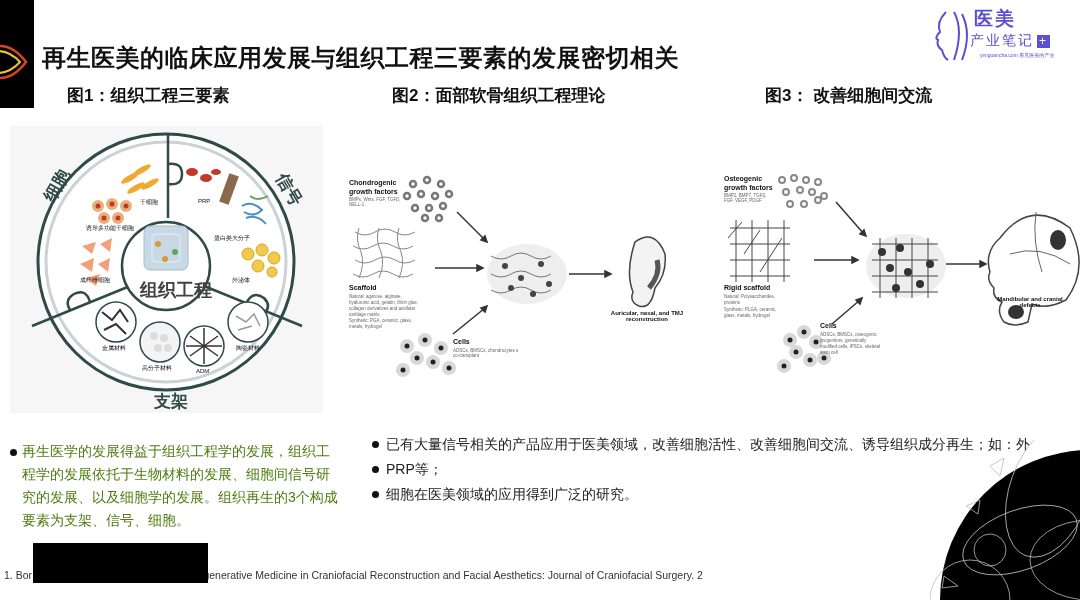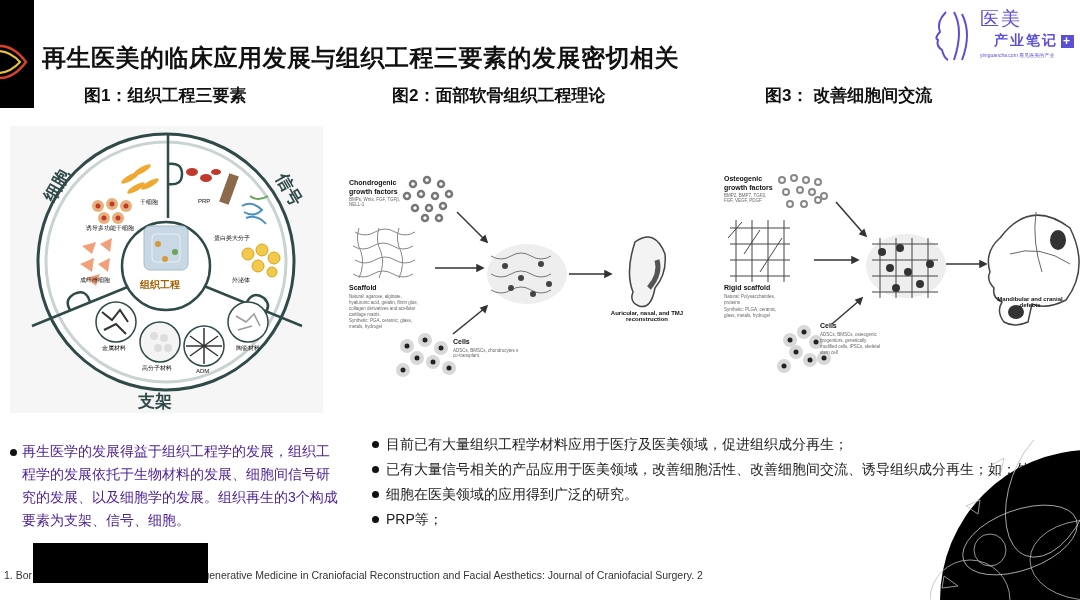--- a/index.html
+++ b/index.html
@@ -1,28 +1,28 @@
 <!DOCTYPE html>
 <html><head>
 <meta charset="utf-8">
 <style>
 *{box-sizing:border-box;margin:0;padding:0}
 body{width:1080px;height:600px;background:#fff;position:relative;overflow:hidden;font-family:"Liberation Sans","DejaVu Sans",sans-serif;color:#111}
 .corner-tl{position:absolute;left:0;top:0;width:34px;height:108px;background:#000;overflow:hidden}
 .title{position:absolute;left:42px;top:42px;font-size:24px;font-weight:bold;color:#111;letter-spacing:0.5px}
 .logo{position:absolute;left:930px;top:4px;width:150px;height:60px}
 .logo .face{position:absolute;left:0;top:6px}
-.logo .l1{position:absolute;left:50px;top:2px;font-size:19px;font-weight:normal;color:#5b4fd6;letter-spacing:2px}
-.logo .l2{position:absolute;left:64px;top:28px;font-size:14px;color:#5b4fd6;letter-spacing:2px;font-weight:bold}
+.logo .l1{position:absolute;left:44px;top:2px;font-size:19px;font-weight:bold;color:#5b4fd6;letter-spacing:2px}
+.logo .l2{position:absolute;left:40px;top:28px;font-size:14px;color:#5b4fd6;letter-spacing:2px;font-weight:normal}
 .logo .plus{display:inline-block;width:13px;height:13px;background:#5b4fd6;color:#fff;font-size:12px;line-height:13px;text-align:center;margin-left:3px;vertical-align:middle}
 .logo .l3{position:absolute;left:50px;top:48px;font-size:5px;color:#5b4fd6}
 .fig-title{position:absolute;top:84px;font-size:17px;font-weight:bold;color:#111}
 .fig1{position:absolute;left:10px;top:126px;width:313px;height:287px;background:#f6f6f6}
 .panel{position:absolute;background:#fff}
-.bullets-left{position:absolute;left:22px;top:440px;width:320px;font-size:14px;line-height:23px;color:#4c1d95}
+.bullets-left{position:absolute;left:22px;top:440px;width:320px;font-size:14px;line-height:23px;color:#4d7c0f}
 .bullets-left .b{position:absolute;left:-12px;top:9px;width:7px;height:7px;border-radius:50%;background:#111}
 .bullets-right{position:absolute;left:372px;top:432px;width:700px;font-size:14px;line-height:25px;color:#222}
 .bullets-right li{list-style:none;position:relative;padding-left:14px;white-space:nowrap}
 .bullets-right li::before{content:"";position:absolute;left:0;top:9px;width:7px;height:7px;border-radius:50%;background:#111}
 .ref{position:absolute;left:4px;top:569px;font-size:10.5px;color:#333;white-space:nowrap}
 .redact{position:absolute;left:33px;top:543px;width:175px;height:40px;background:#000}
 .deco{position:absolute;left:930px;top:440px;width:180px;height:180px}
 .lab{font-family:"Liberation Sans",sans-serif}
 </style>
 </head>
@@ -41,21 +41,21 @@
   <svg class="face" width="44" height="52" viewBox="0 0 44 52">
     <path d="M16 2 Q6 12 10 22 Q4 28 8 30 Q6 36 12 40 Q14 48 18 50" fill="none" stroke="#5b4fd6" stroke-width="2"></path>
     <path d="M24 2 Q34 20 24 50" fill="none" stroke="#5b4fd6" stroke-width="2"></path>
     <path d="M32 4 Q42 24 32 50" fill="none" stroke="#5b4fd6" stroke-width="2"></path>
   </svg>
   <div class="l1">医美</div>
   <div class="l2"><span>产业笔记</span><span class="plus">+</span></div>
   <div class="l3">yimguancha.com 看见医美的产业</div>
 </div>
 
-<div class="fig-title" style="left:84px">图1：组织工程三要素</div>
+<div class="fig-title" style="left:67px">图1：组织工程三要素</div>
 <div class="fig-title" style="left:392px">图2：面部软骨组织工程理论</div>
 <div class="fig-title" style="left:765px">图3： 改善细胞间交流</div>
 
 <div class="fig1">
   <svg width="313" height="287" viewBox="0 0 313 287">
     <circle cx="156" cy="136" r="128" fill="#fff" stroke="#2f4a48" stroke-width="3"></circle>
     <circle cx="156" cy="136" r="120" fill="none" stroke="#c9d3d2" stroke-width="3"></circle>
     <line x1="158" y1="8" x2="158" y2="92" stroke="#2f4a48" stroke-width="2.5"></line>
     <path d="M158 38 q14 -2 14 10 q0 12 -14 10" fill="none" stroke="#2f4a48" stroke-width="2.5"></path>
     <line x1="120" y1="160" x2="22" y2="200" stroke="#2f4a48" stroke-width="2.5"></line>
@@ -123,24 +123,24 @@
         <circle cx="144" cy="210" r="4"></circle>
         <circle cx="154" cy="212" r="4"></circle>
         <circle cx="148" cy="222" r="4"></circle>
         <circle cx="158" cy="222" r="4"></circle>
       </g>
     <circle cx="194" cy="220" r="20" fill="#fff" stroke="#2f4a48" stroke-width="1.5"></circle>
     <path d="M180 210 l28 20 M180 230 l28 -20 M194 202 l0 36 M176 220 l36 0" stroke="#333" stroke-width="1.5"></path>
     <circle cx="238" cy="196" r="20" fill="#fff" stroke="#2f4a48" stroke-width="1.5"></circle>
     <path d="M226 190 l10 6 l8 -8 l6 12 M228 204 l14 -4" stroke="#999" stroke-width="1.5" fill="none"></path>
   </svg>
-  <div class="lab" style="position:absolute;left:130px;top:152px;font-size:10px;color:#a16207;font-weight:bold">组织工程</div>
+  <div class="lab" style="position:absolute;left:130px;top:152px;font-size:18px;color:#404040;font-weight:bold">组织工程</div>
   <div class="lab" style="position:absolute;left:30px;top:48px;font-size:17px;font-weight:bold;color:#2f4a48;transform:rotate(-60deg)">细胞</div>
   <div class="lab" style="position:absolute;left:262px;top:52px;font-size:17px;font-weight:bold;color:#2f4a48;transform:rotate(60deg)">信号</div>
-  <div class="lab" style="position:absolute;left:128px;top:264px;font-size:17px;font-weight:bold;color:#2f4a48">支架</div>
+  <div class="lab" style="position:absolute;left:144px;top:264px;font-size:17px;font-weight:bold;color:#2f4a48">支架</div>
   <div class="lab" style="position:absolute;left:130px;top:72px;font-size:6px">干细胞</div>
   <div class="lab" style="position:absolute;left:76px;top:98px;font-size:6px">诱导多功能干细胞</div>
   <div class="lab" style="position:absolute;left:70px;top:150px;font-size:6px">成纤维细胞</div>
   <div class="lab" style="position:absolute;left:188px;top:72px;font-size:6px">PRP</div>
   <div class="lab" style="position:absolute;left:204px;top:108px;font-size:6px">蛋白类大分子</div>
   <div class="lab" style="position:absolute;left:222px;top:150px;font-size:6px">外泌体</div>
   <div class="lab" style="position:absolute;left:92px;top:218px;font-size:6px">金属材料</div>
   <div class="lab" style="position:absolute;left:132px;top:238px;font-size:6px">高分子材料</div>
   <div class="lab" style="position:absolute;left:186px;top:242px;font-size:6px">ADM</div>
   <div class="lab" style="position:absolute;left:226px;top:218px;font-size:6px">陶瓷材料</div>
@@ -316,24 +316,23 @@
   <div class="lab" style="position:absolute;left:110px;top:164px;font-size:4.5px;color:#666;width:64px;line-height:6px">ADSCs, BMSCs, osteogenic progenitors, genetically modified cells, iPSCs, skeletal stem cell</div>
   <div class="lab" style="position:absolute;left:280px;top:128px;font-size:6px;font-weight:bold;width:80px;text-align:center">Mandibular and cranial defects</div>
 </div>
 
 <div class="bullets-left">
   <span class="b"></span>
   <span>再生医学的发展得益于组织工程学的发展，组织工程学的发展依托于生物材料的发展、细胞间信号研究的发展、以及细胞学的发展。组织再生的3个构成要素为支架、信号、细胞。</span>
 </div>
 
 <ul class="bullets-right">
-  <li>目前已有大量组织工程学材料应用于医疗及医美领域，促进组织成分再生；</li>
   <li>已有大量信号相关的产品应用于医美领域，改善细胞活性、改善细胞间交流、诱导组织成分再生；如：外</li>
+  <li style="list-style:none">PRP等；</li>
   <li>细胞在医美领域的应用得到广泛的研究。</li>
-  <li style="list-style:none">PRP等；</li>
 </ul>
 
 <div class="ref">1. Bor                                        renz HP. Tissue Engineering and Regenerative Medicine in Craniofacial Reconstruction and Facial Aesthetics: Journal of Craniofacial Surgery. 2</div>
 <div class="redact"></div>
 
 <div class="deco">
   <svg width="180" height="180" viewBox="0 0 180 180">
     <circle cx="160" cy="160" r="150" fill="#000"></circle>
     <g fill="none" stroke="#bbb" stroke-width="0.8">
       <ellipse cx="90" cy="100" rx="60" ry="30" transform="rotate(-20 90 100)"></ellipse>

